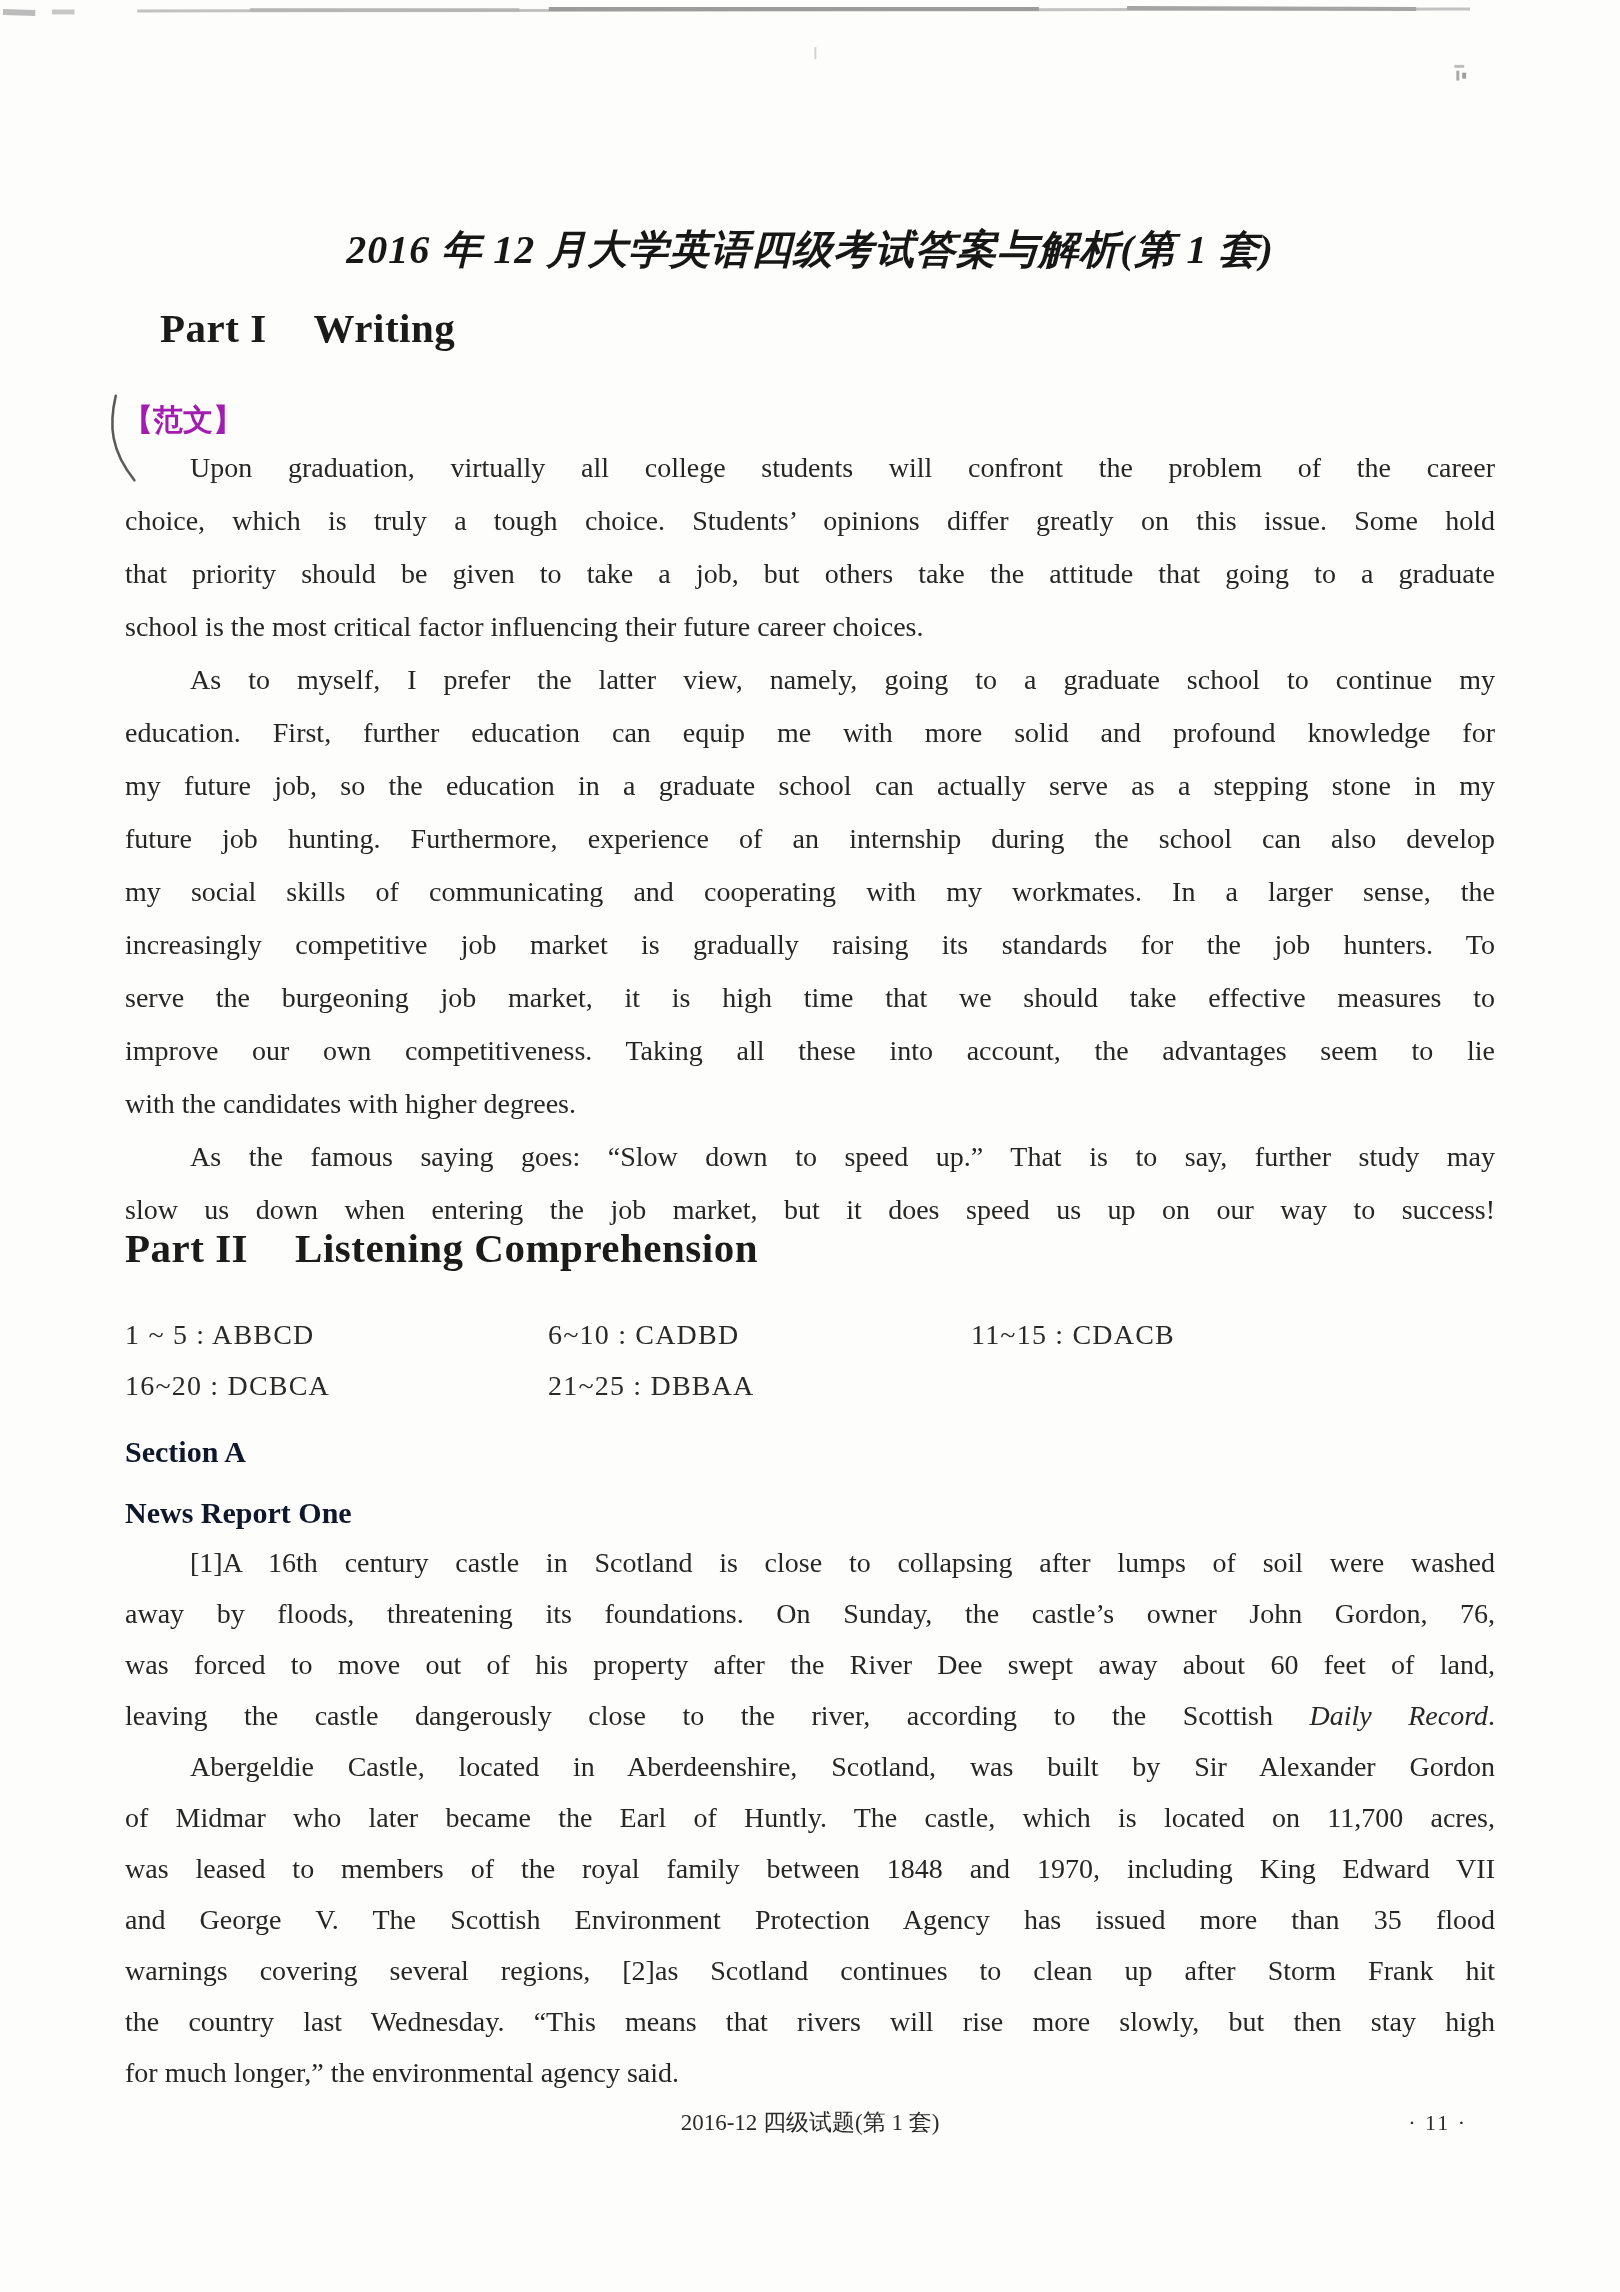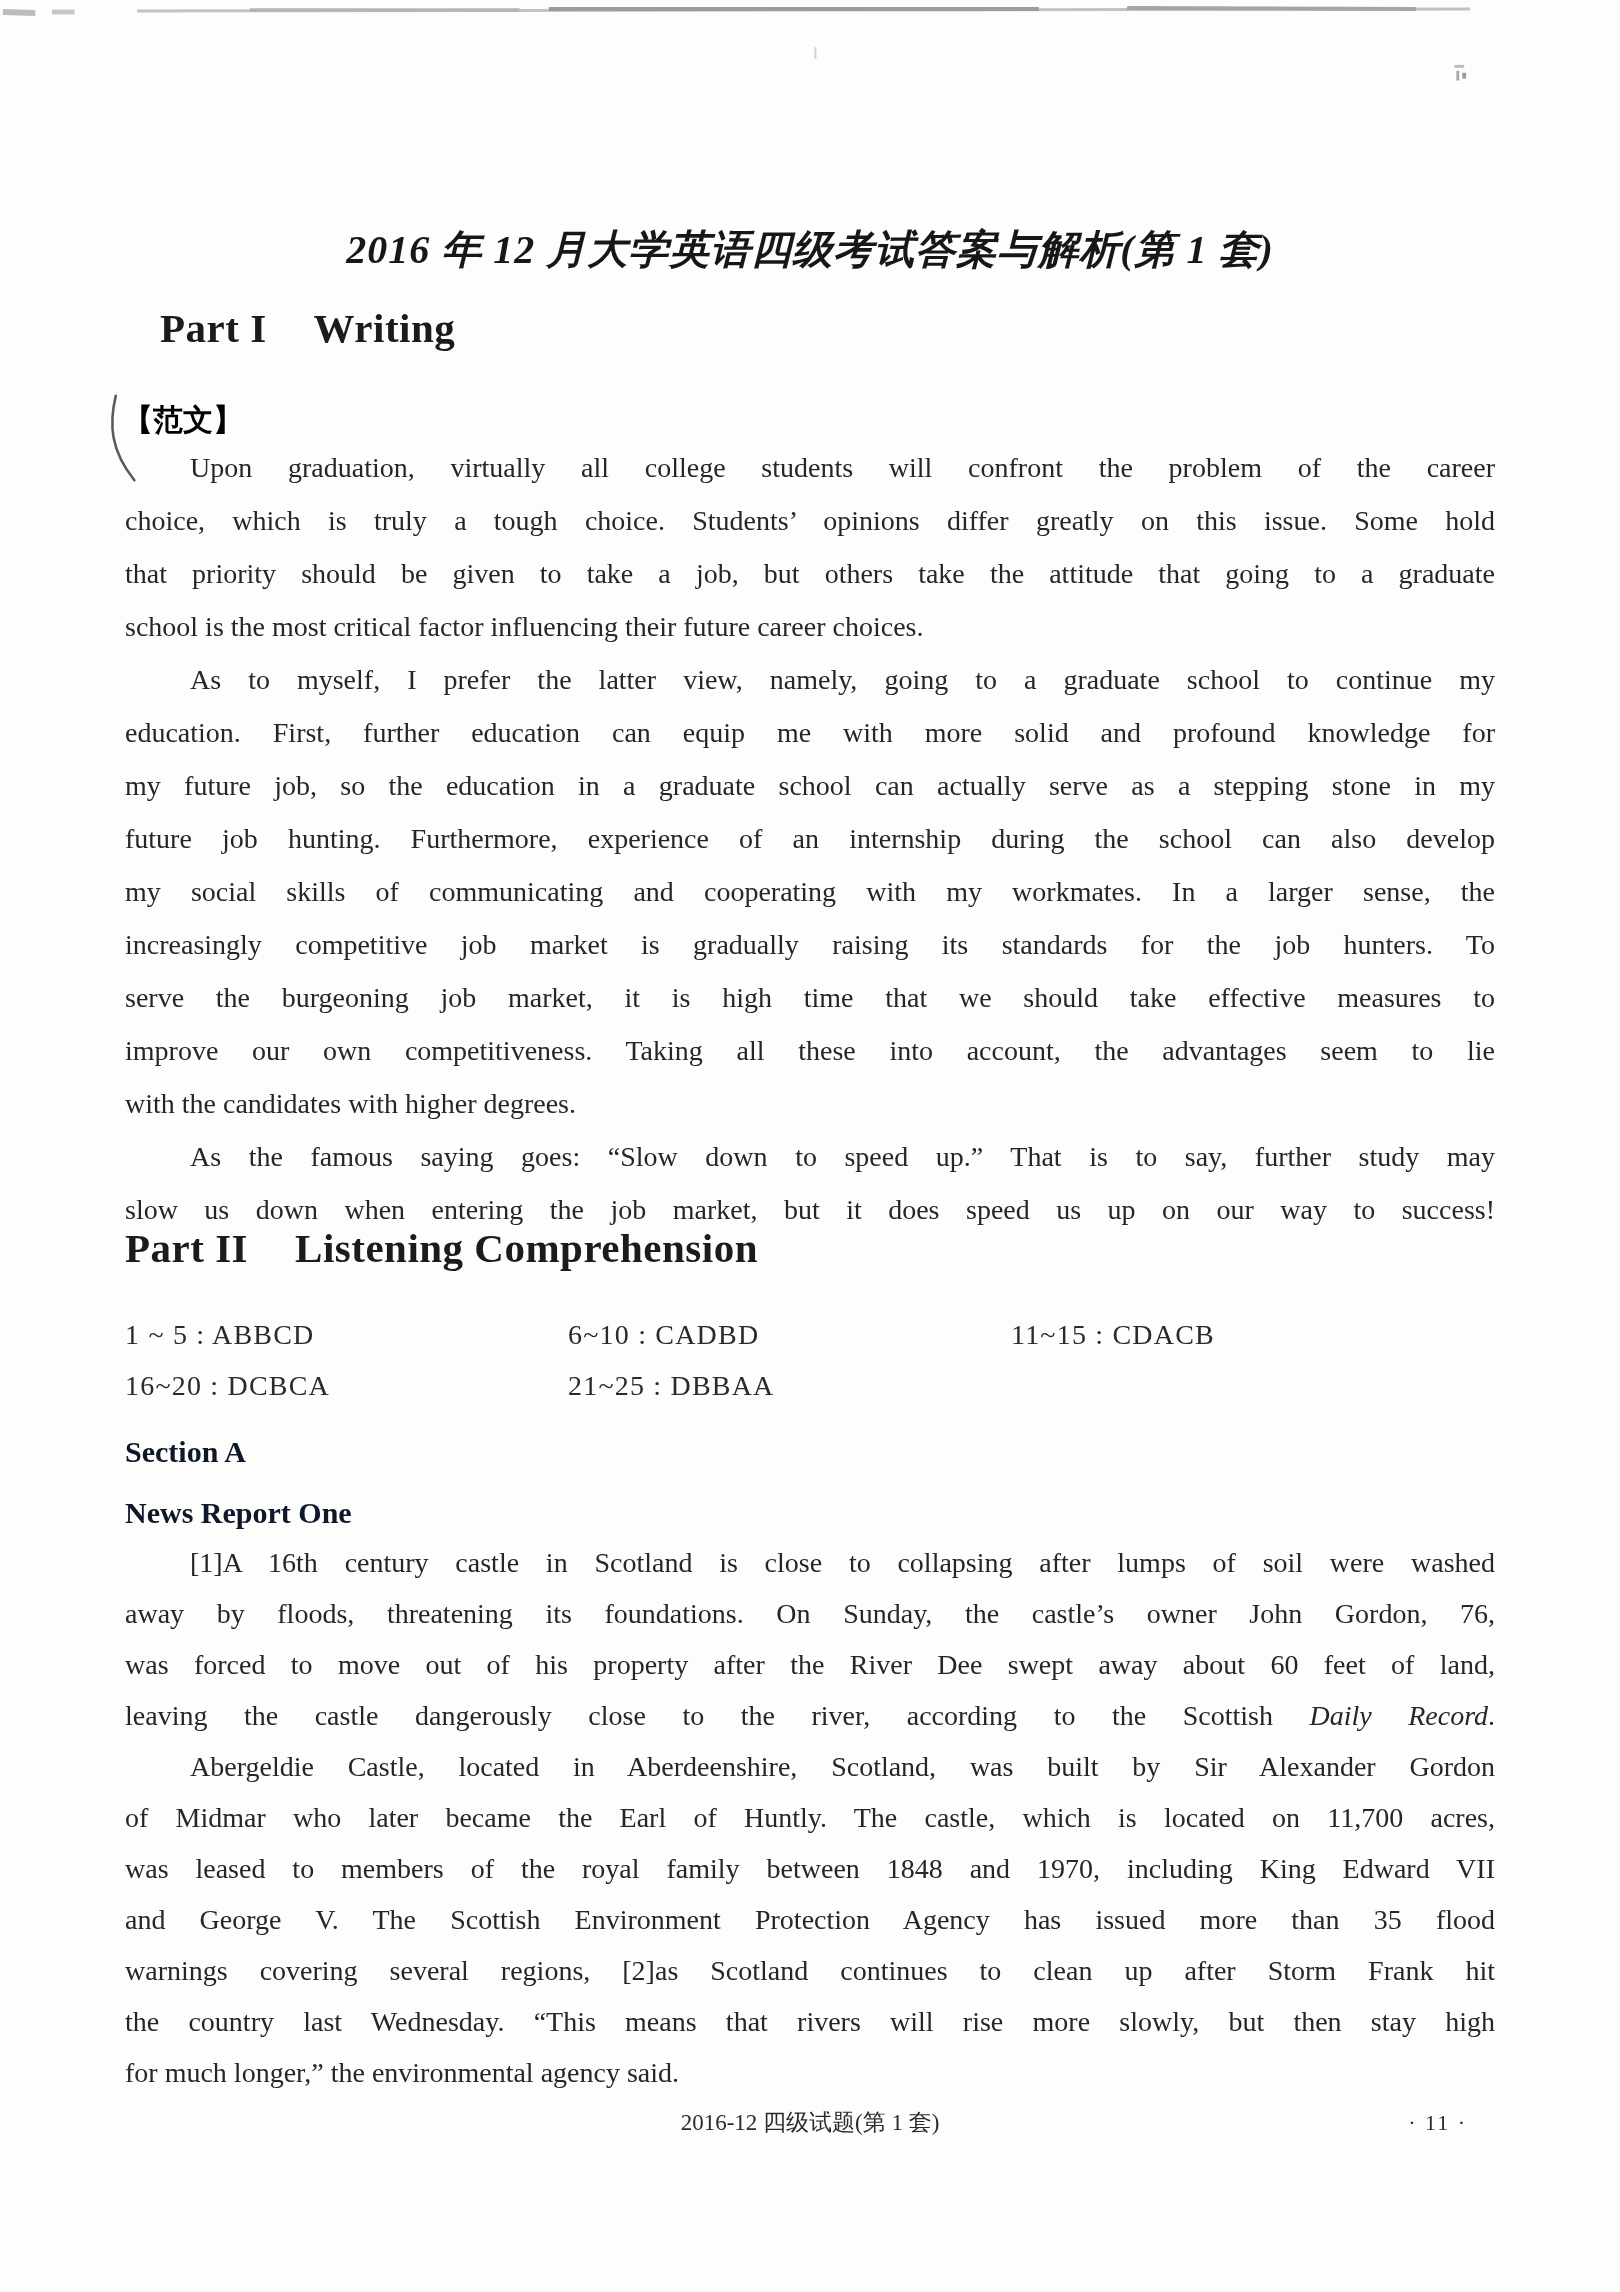--- a/index.html
+++ b/index.html
@@ -16,21 +16,21 @@
   }
   .part-heading{
     position:absolute;left:125px;font-size:41px;font-weight:bold;color:#1b1b1b;
     line-height:49px;letter-spacing:0.5px;
   }
   .part-heading .plabel{margin-right:47px;}
   #h-part1{top:304px;margin-left:35px;}
   #h-part2{top:1200px;margin-top:24px;}
   .sub-heading-cjk{
     position:absolute;left:123px;top:398px;font-size:30px;font-weight:bold;
-    color:#000000;line-height:43px;
+    color:#a21caf;line-height:43px;
   }
   .minor-heading{
     position:absolute;left:125px;font-size:30px;font-weight:bold;color:#0f172a;line-height:43px;
   }
   #h-section-a{top:1430px;}
   #h-news-one{top:1491px;}
   .textblock{position:absolute;left:125px;width:1370px;font-size:28px;color:#262626;}
   #essay{top:441px;}
   #essay .tline{height:53px;line-height:53px;}
   #news{top:1537px;}
@@ -41,21 +41,21 @@
   .tline.last{text-align-last:left;}
   .tline.indent{text-indent:65px;}
   .tline span{white-space:normal;}
   .u{
     text-decoration-thickness:2.5px;
     text-underline-offset:8.8px;
     text-decoration-color:#3a3a3a;
   }
   .i{font-style:italic;}
   .answers{position:absolute;left:125px;top:1309px;width:1370px;font-size:28px;}
-  .arow{display:flex;height:51px;line-height:51px;gap:20px;}
+  .arow{display:flex;height:51px;line-height:51px;}
   .acell{width:423px;letter-spacing:1.2px;color:#2a2a2a;}
   .footer-center{
     position:absolute;top:2103px;left:0;width:1620px;text-align:center;
     font-size:23px;color:#2a2a2a;line-height:39px;
   }
   .footer-page{
     position:absolute;top:2103px;right:153px;font-size:22px;color:#2a2a2a;line-height:39px;
     letter-spacing:2px;
   }
 </style>

